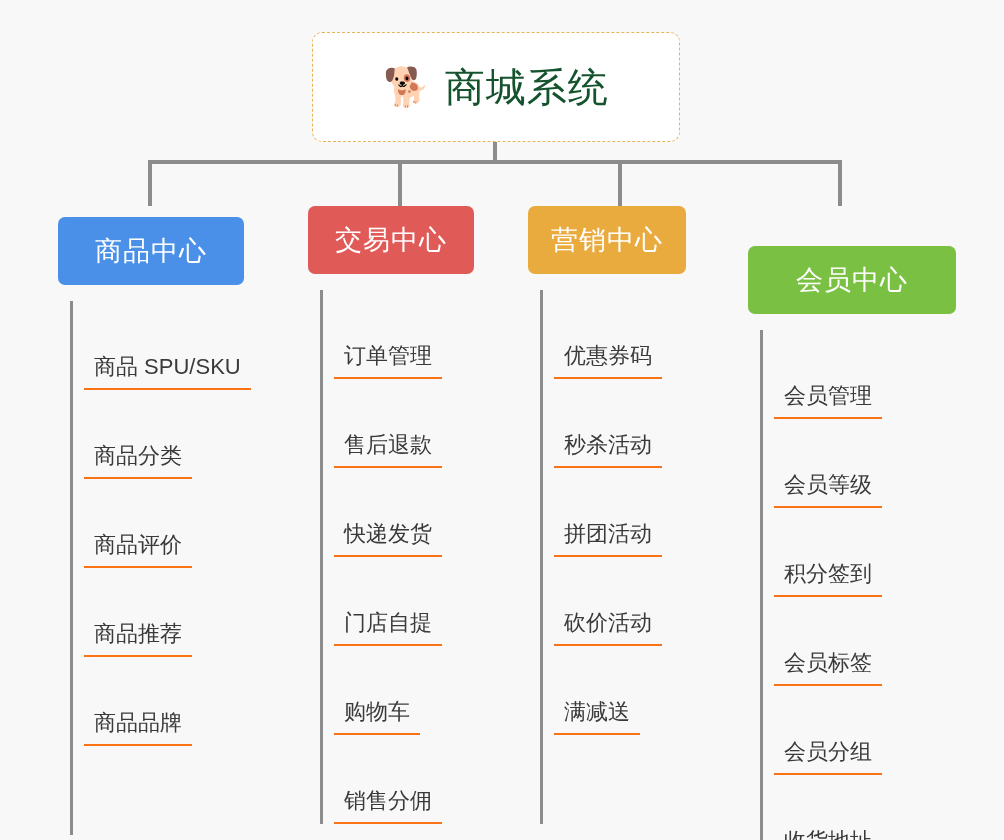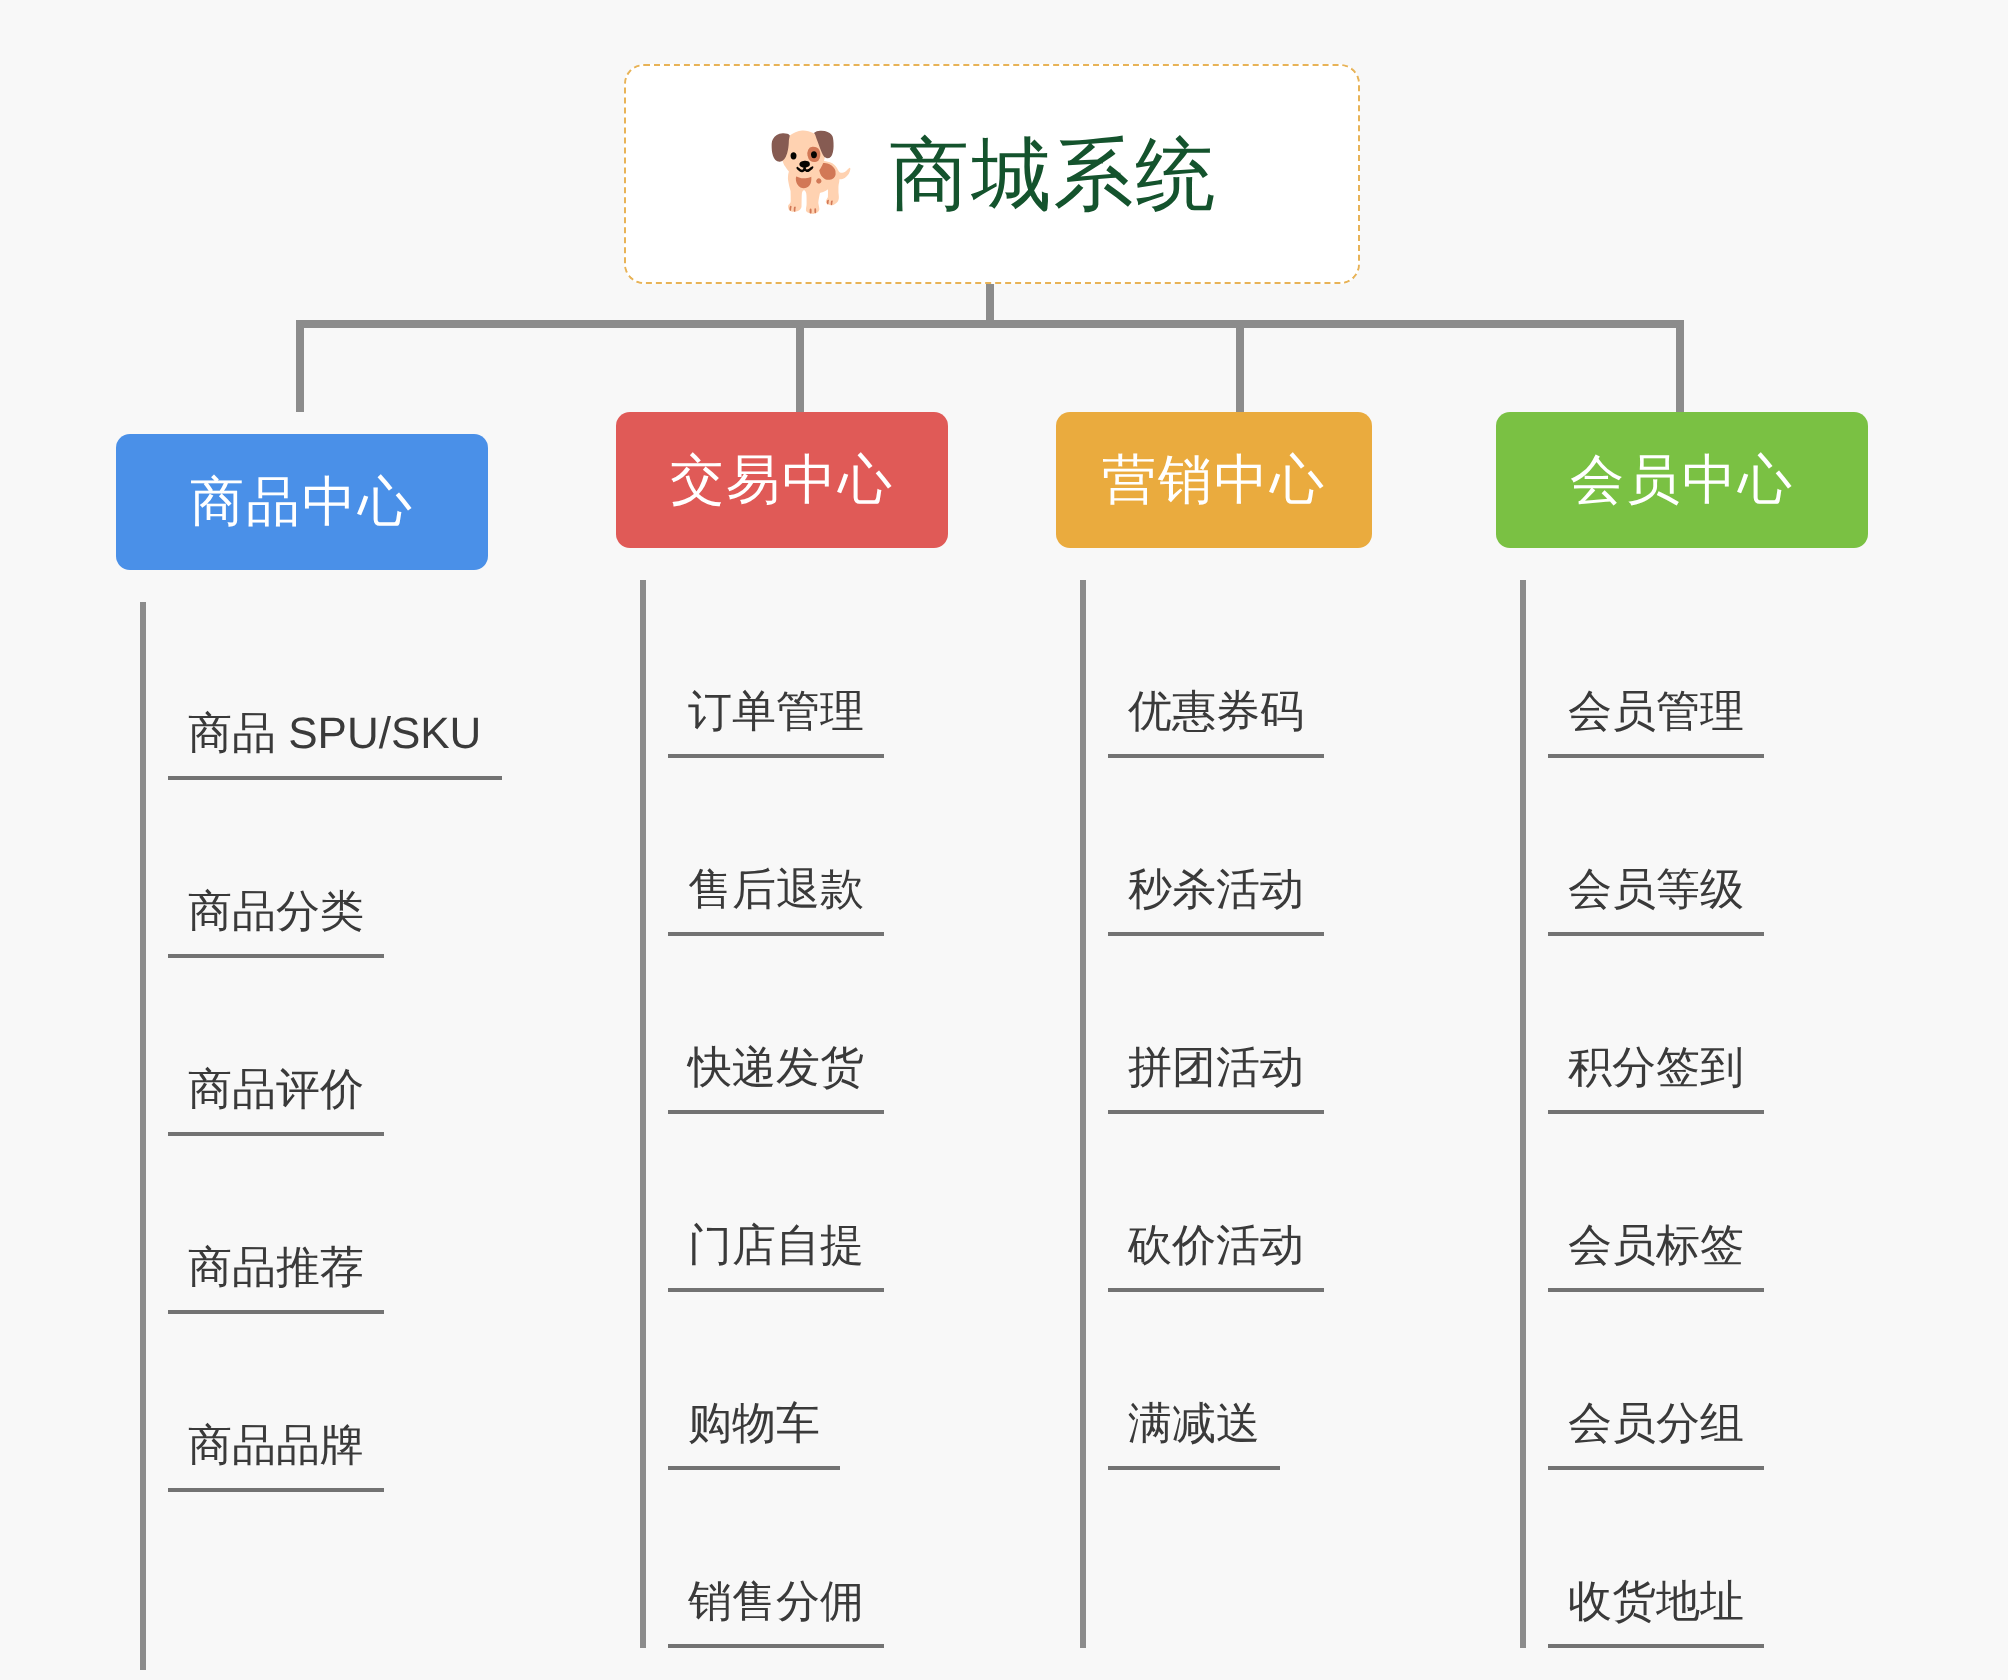--- a/index.html
+++ b/index.html
@@ -107,21 +107,21 @@
     height: 89px;
     display: flex;
     align-items: flex-end;
     padding-left: 26px;
   }
   .leaf-label {
     font-size: 22px;
     color: #3a3a3a;
     white-space: nowrap;
     padding: 0 10px 6px 10px;
-    border-bottom: 2px solid #737373;
+    border-bottom: 2px solid #f97316;
     margin-left: -12px;
   }
 </style>
 </head>
 <body style="background: rgb(248, 248, 248);">
 
 <div id="mindmap">
 
   <div class="root-node">
     <span class="root-emoji">🐕</span>
@@ -205,21 +205,21 @@
           </div>
           <div class="leaf">
             <span class="leaf-label">砍价活动</span>
           </div>
           <div class="leaf">
             <span class="leaf-label">满减送</span>
           </div>
         </div>
       </div>
       <div class="column" style="left: 748px; width: 186px;">
-        <div class="cat-box" style="background: rgb(122, 193, 67); width: 186px;">
+        <div class="cat-box" style="background: rgb(122, 193, 67); width: 208px; margin-top: 40px;">
           <span>会员中心</span>
         </div>
         <div class="leaf-area">
           <div class="spine" style="background: rgb(140, 140, 140); height: 534px;"></div>
           <div class="leaf">
             <span class="leaf-label">会员管理</span>
           </div>
           <div class="leaf">
             <span class="leaf-label">会员等级</span>
           </div>

